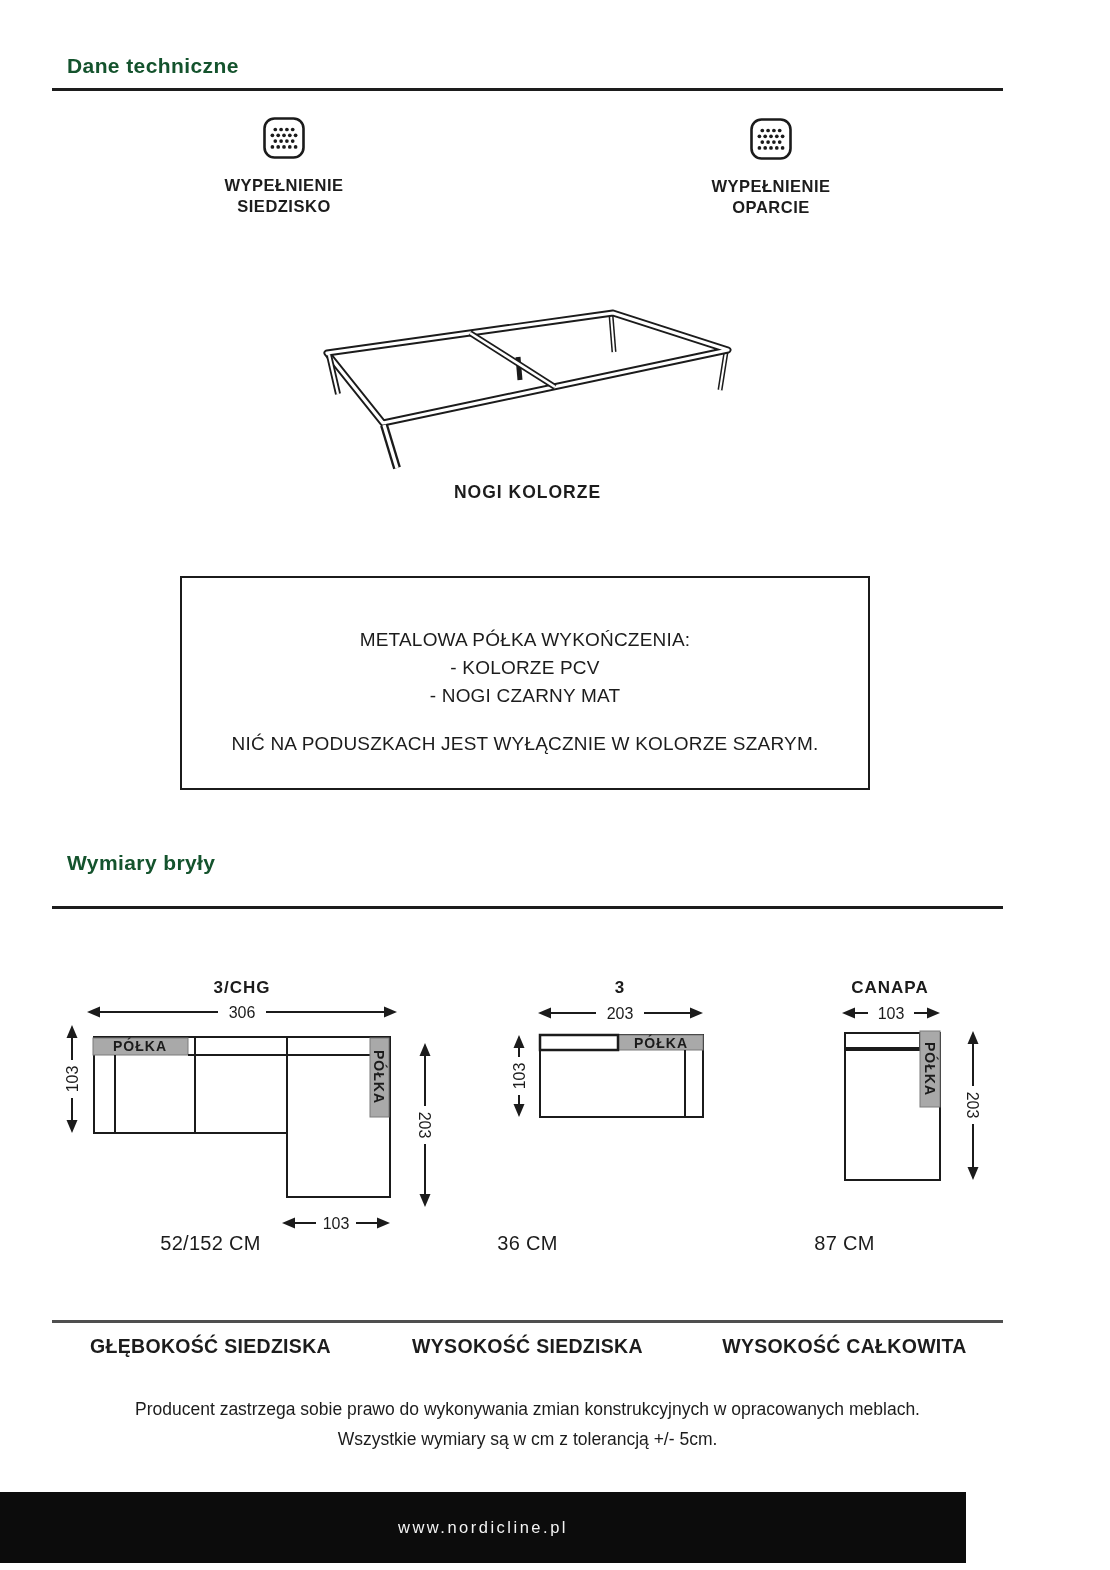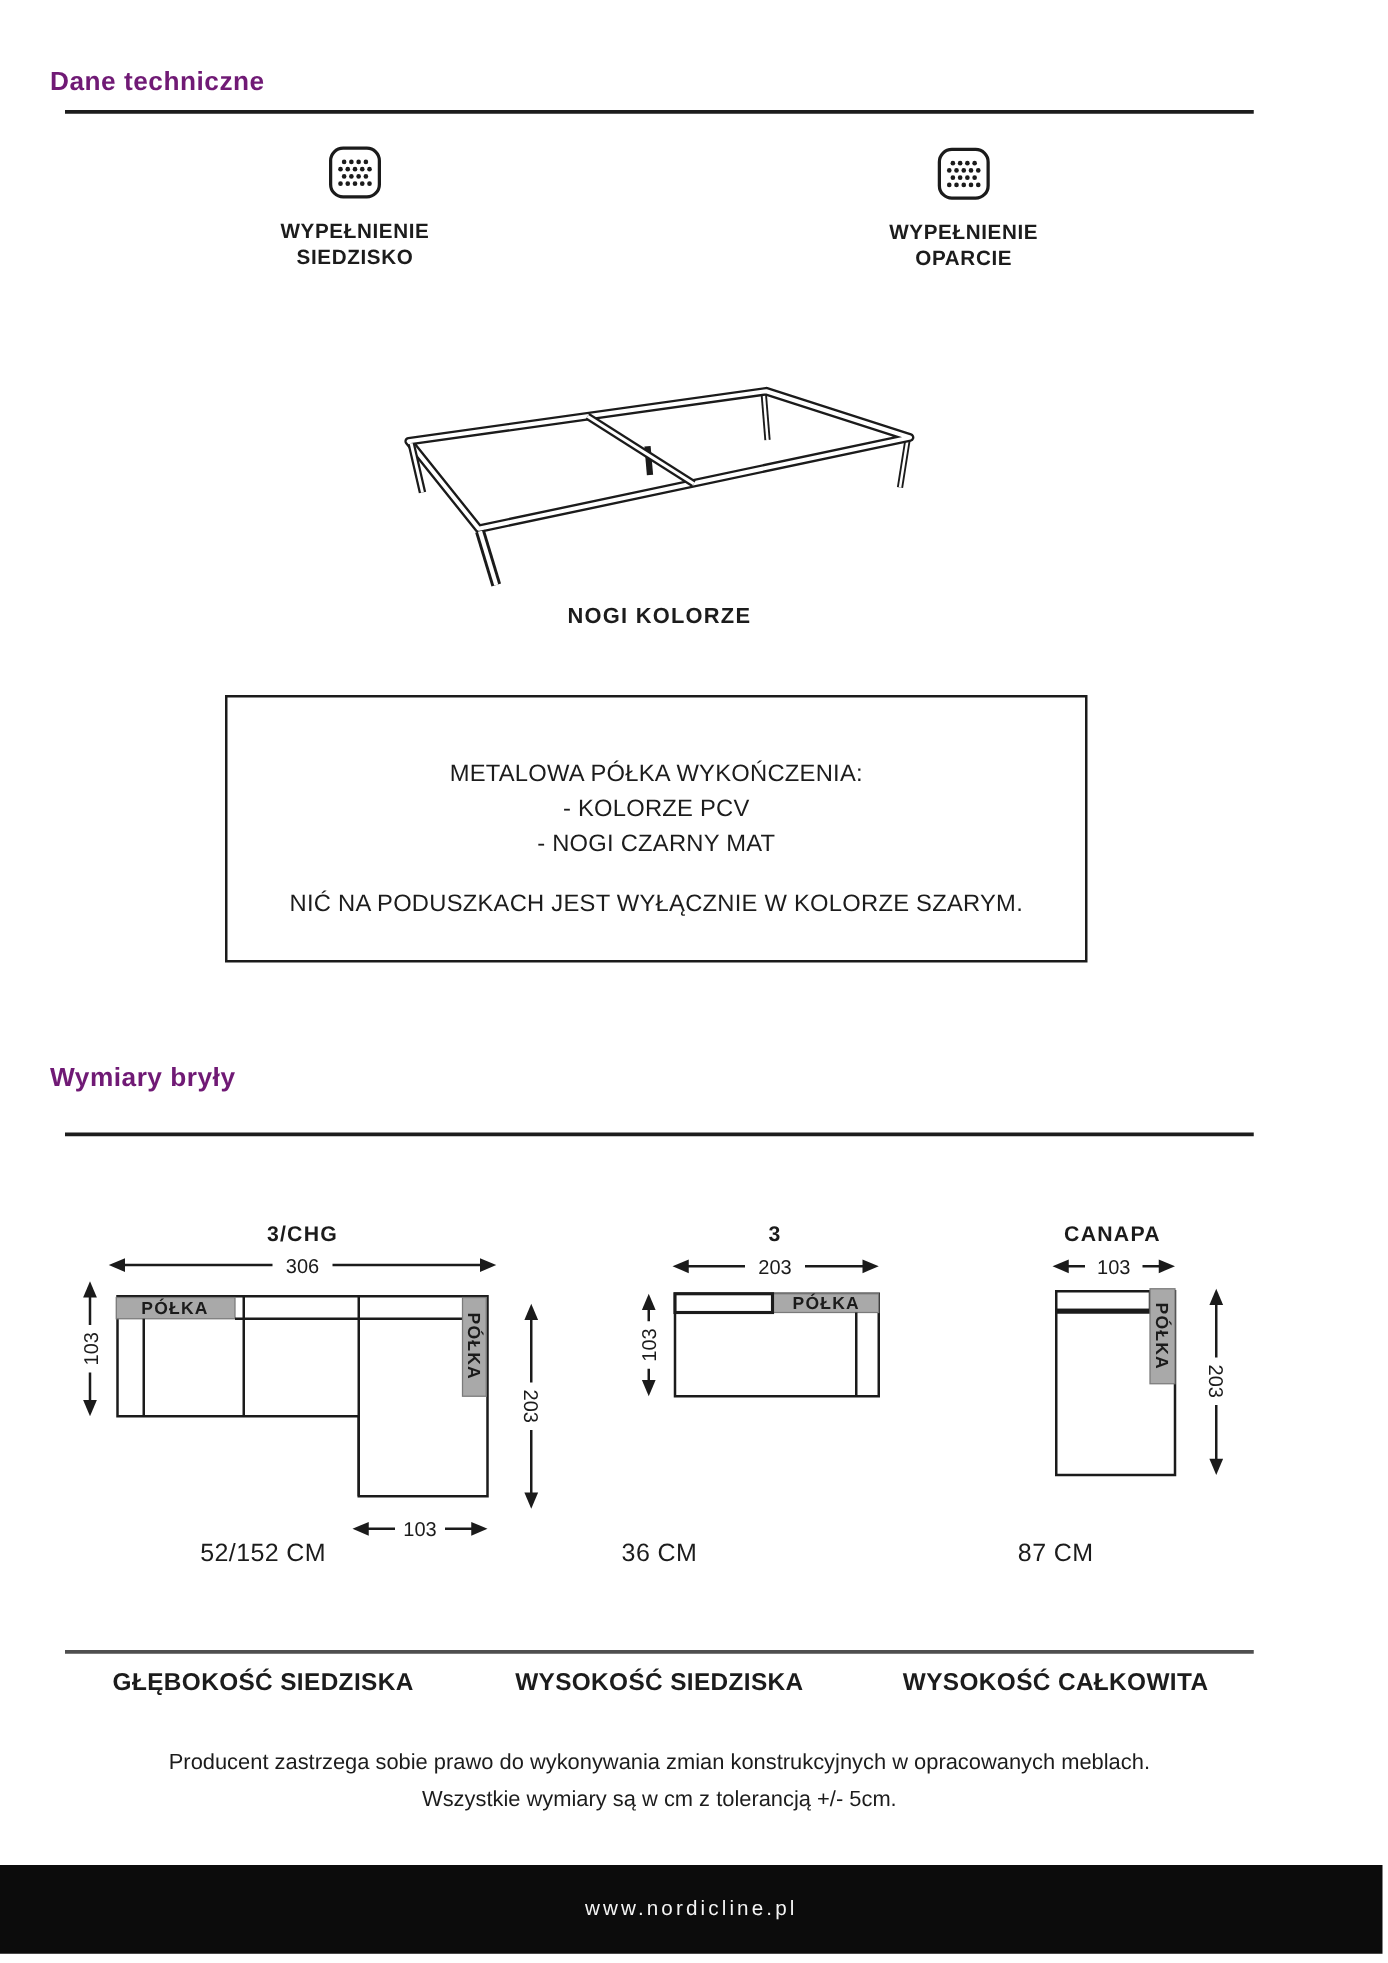--- a/index.html
+++ b/index.html
@@ -1,44 +1,44 @@
 <!DOCTYPE html>
 <html><head>
 <meta charset="utf-8">
 <style>
   html,body{margin:0;padding:0;background:#ffffff;}
   .page{position:relative;width:1110px;height:1570px;background:#fff;overflow:hidden;
         font-family:"Liberation Sans",sans-serif;color:#1c1c1c;}
-  .h-title{position:absolute;left:40px;margin:0;font-size:21px;font-weight:bold;letter-spacing:.4px;color:#701a75;}
+  .h-title{position:absolute;left:67px;margin:0;font-size:21px;font-weight:bold;letter-spacing:.4px;color:#14532d;}
   .rule{position:absolute;left:52px;width:951px;height:3px;background:#1d1d1d;}
   .rule-gray{position:absolute;left:52px;width:951px;height:3px;}
   .icon-block{position:absolute;width:170px;text-align:center;}
   .icon-block svg{display:block;margin:0 auto;}
   .icon-label{margin-top:15px;font-weight:bold;font-size:16.5px;line-height:21px;letter-spacing:.5px;}
   .frame-caption{position:absolute;left:52px;width:951px;text-align:center;
                  font-weight:bold;font-size:17.5px;letter-spacing:1px;}
-  .info-box{position:absolute;left:180px;top:556px;width:690px;height:214px;border:2px solid #1b1b1b;
+  .info-box{position:absolute;left:180px;top:576px;width:690px;height:214px;border:2px solid #1b1b1b;
             text-align:center;font-size:19px;line-height:28px;letter-spacing:.2px;box-sizing:border-box;}
   .info-box .group1{margin-top:48px;}
   .info-box .line4{margin-top:20px;}
   .svg-diagram{position:absolute;}
   svg text{font-family:"Liberation Sans",sans-serif;fill:#1b1b1b;}
   .diag-title{font-size:17px;font-weight:bold;letter-spacing:1px;}
   .dim{font-size:16px;}
   .shelf-label{font-size:14px;font-weight:bold;letter-spacing:1px;}
   .shelf{fill:#a9a9a9;stroke:#7a7a7a;stroke-width:1;}
   .ln{stroke:#1b1b1b;stroke-width:2;fill:none;}
   .ah{fill:#1b1b1b;stroke:none;}
   .measure-values,.measure-labels{position:absolute;left:52px;width:951px;display:flex;}
   .measure-values > div,.measure-labels > div{flex:1;text-align:center;}
   .measure-values{top:1232px;font-size:20px;letter-spacing:.3px;}
   .measure-labels{top:1335px;font-size:19.5px;font-weight:bold;letter-spacing:.3px;}
   .disclaimer{position:absolute;left:52px;width:951px;top:1394px;text-align:center;
               font-size:17.5px;line-height:30px;}
-  .footer{position:absolute;left:0;top:1492px;width:1106px;height:71px;display:flex;
+  .footer{position:absolute;left:0;top:1492px;width:966px;height:71px;display:flex;
           align-items:center;justify-content:center;font-size:16.5px;letter-spacing:2.5px;color:#f4f4f4;}
 </style>
 </head>
 <body>
 
 <div class="page">
 
   <h1 class="h-title" style="top:54px;">Dane techniczne</h1>
   <div class="rule" style="top:88px;"></div>
 

